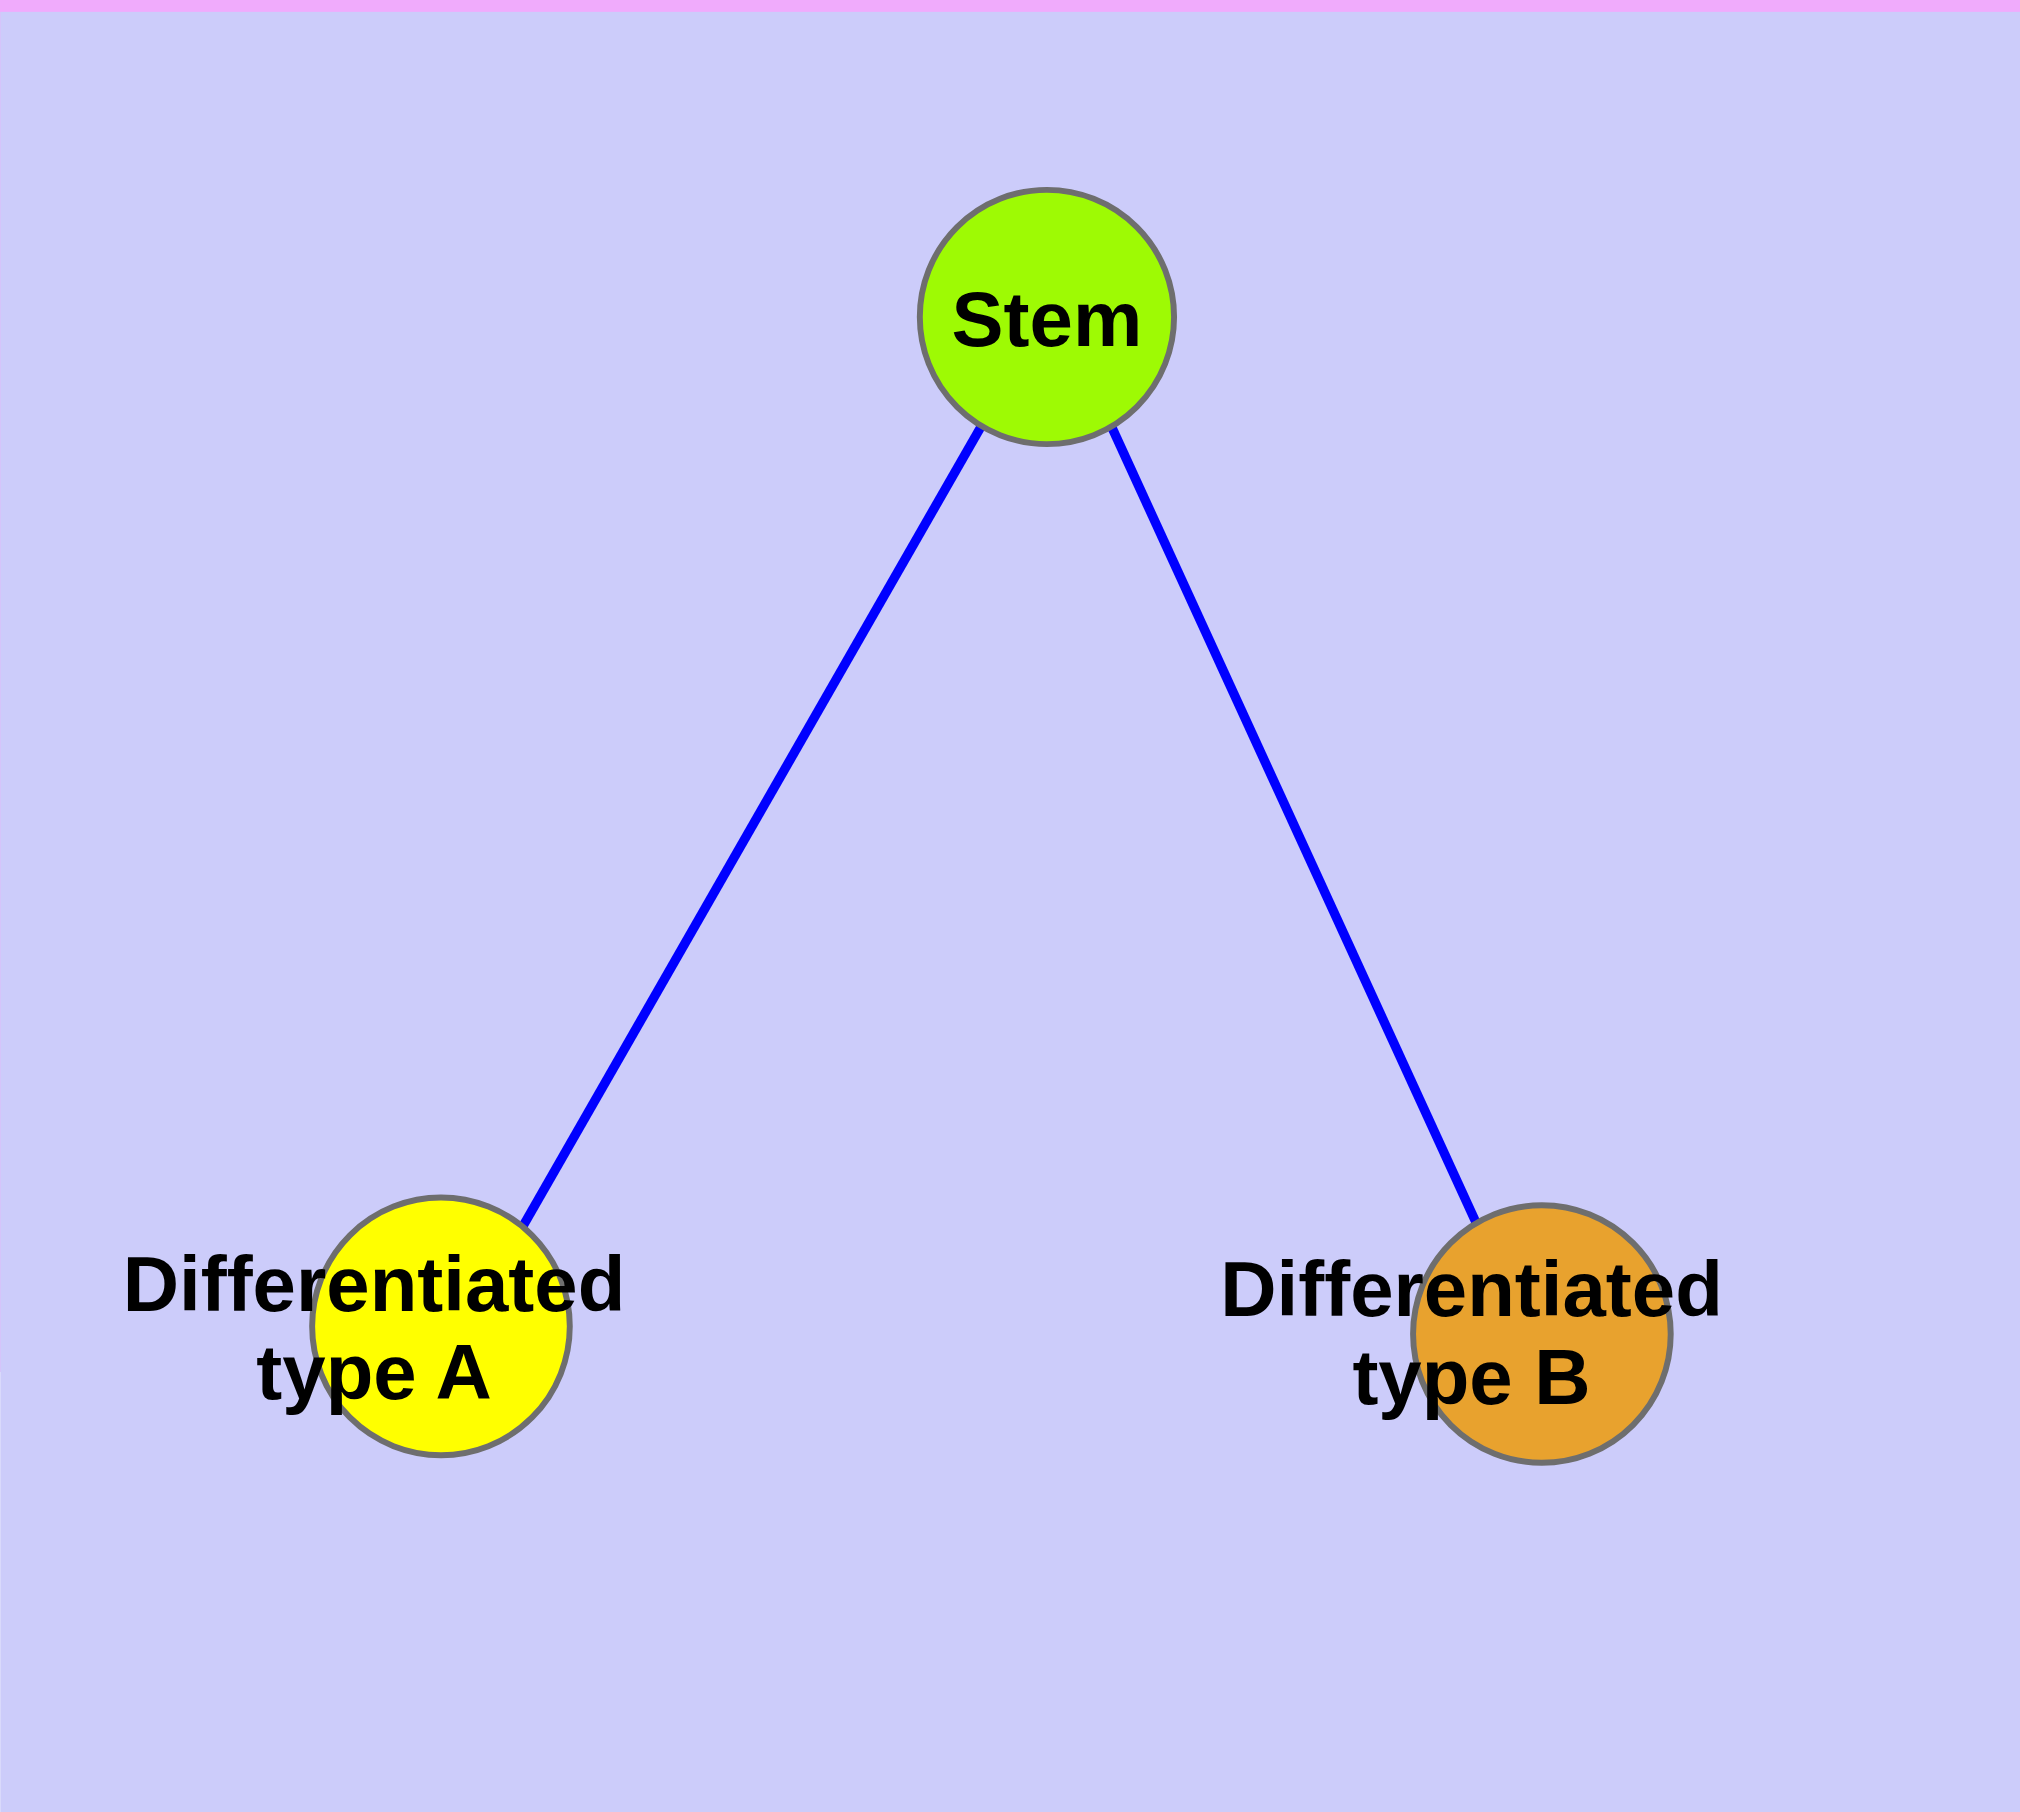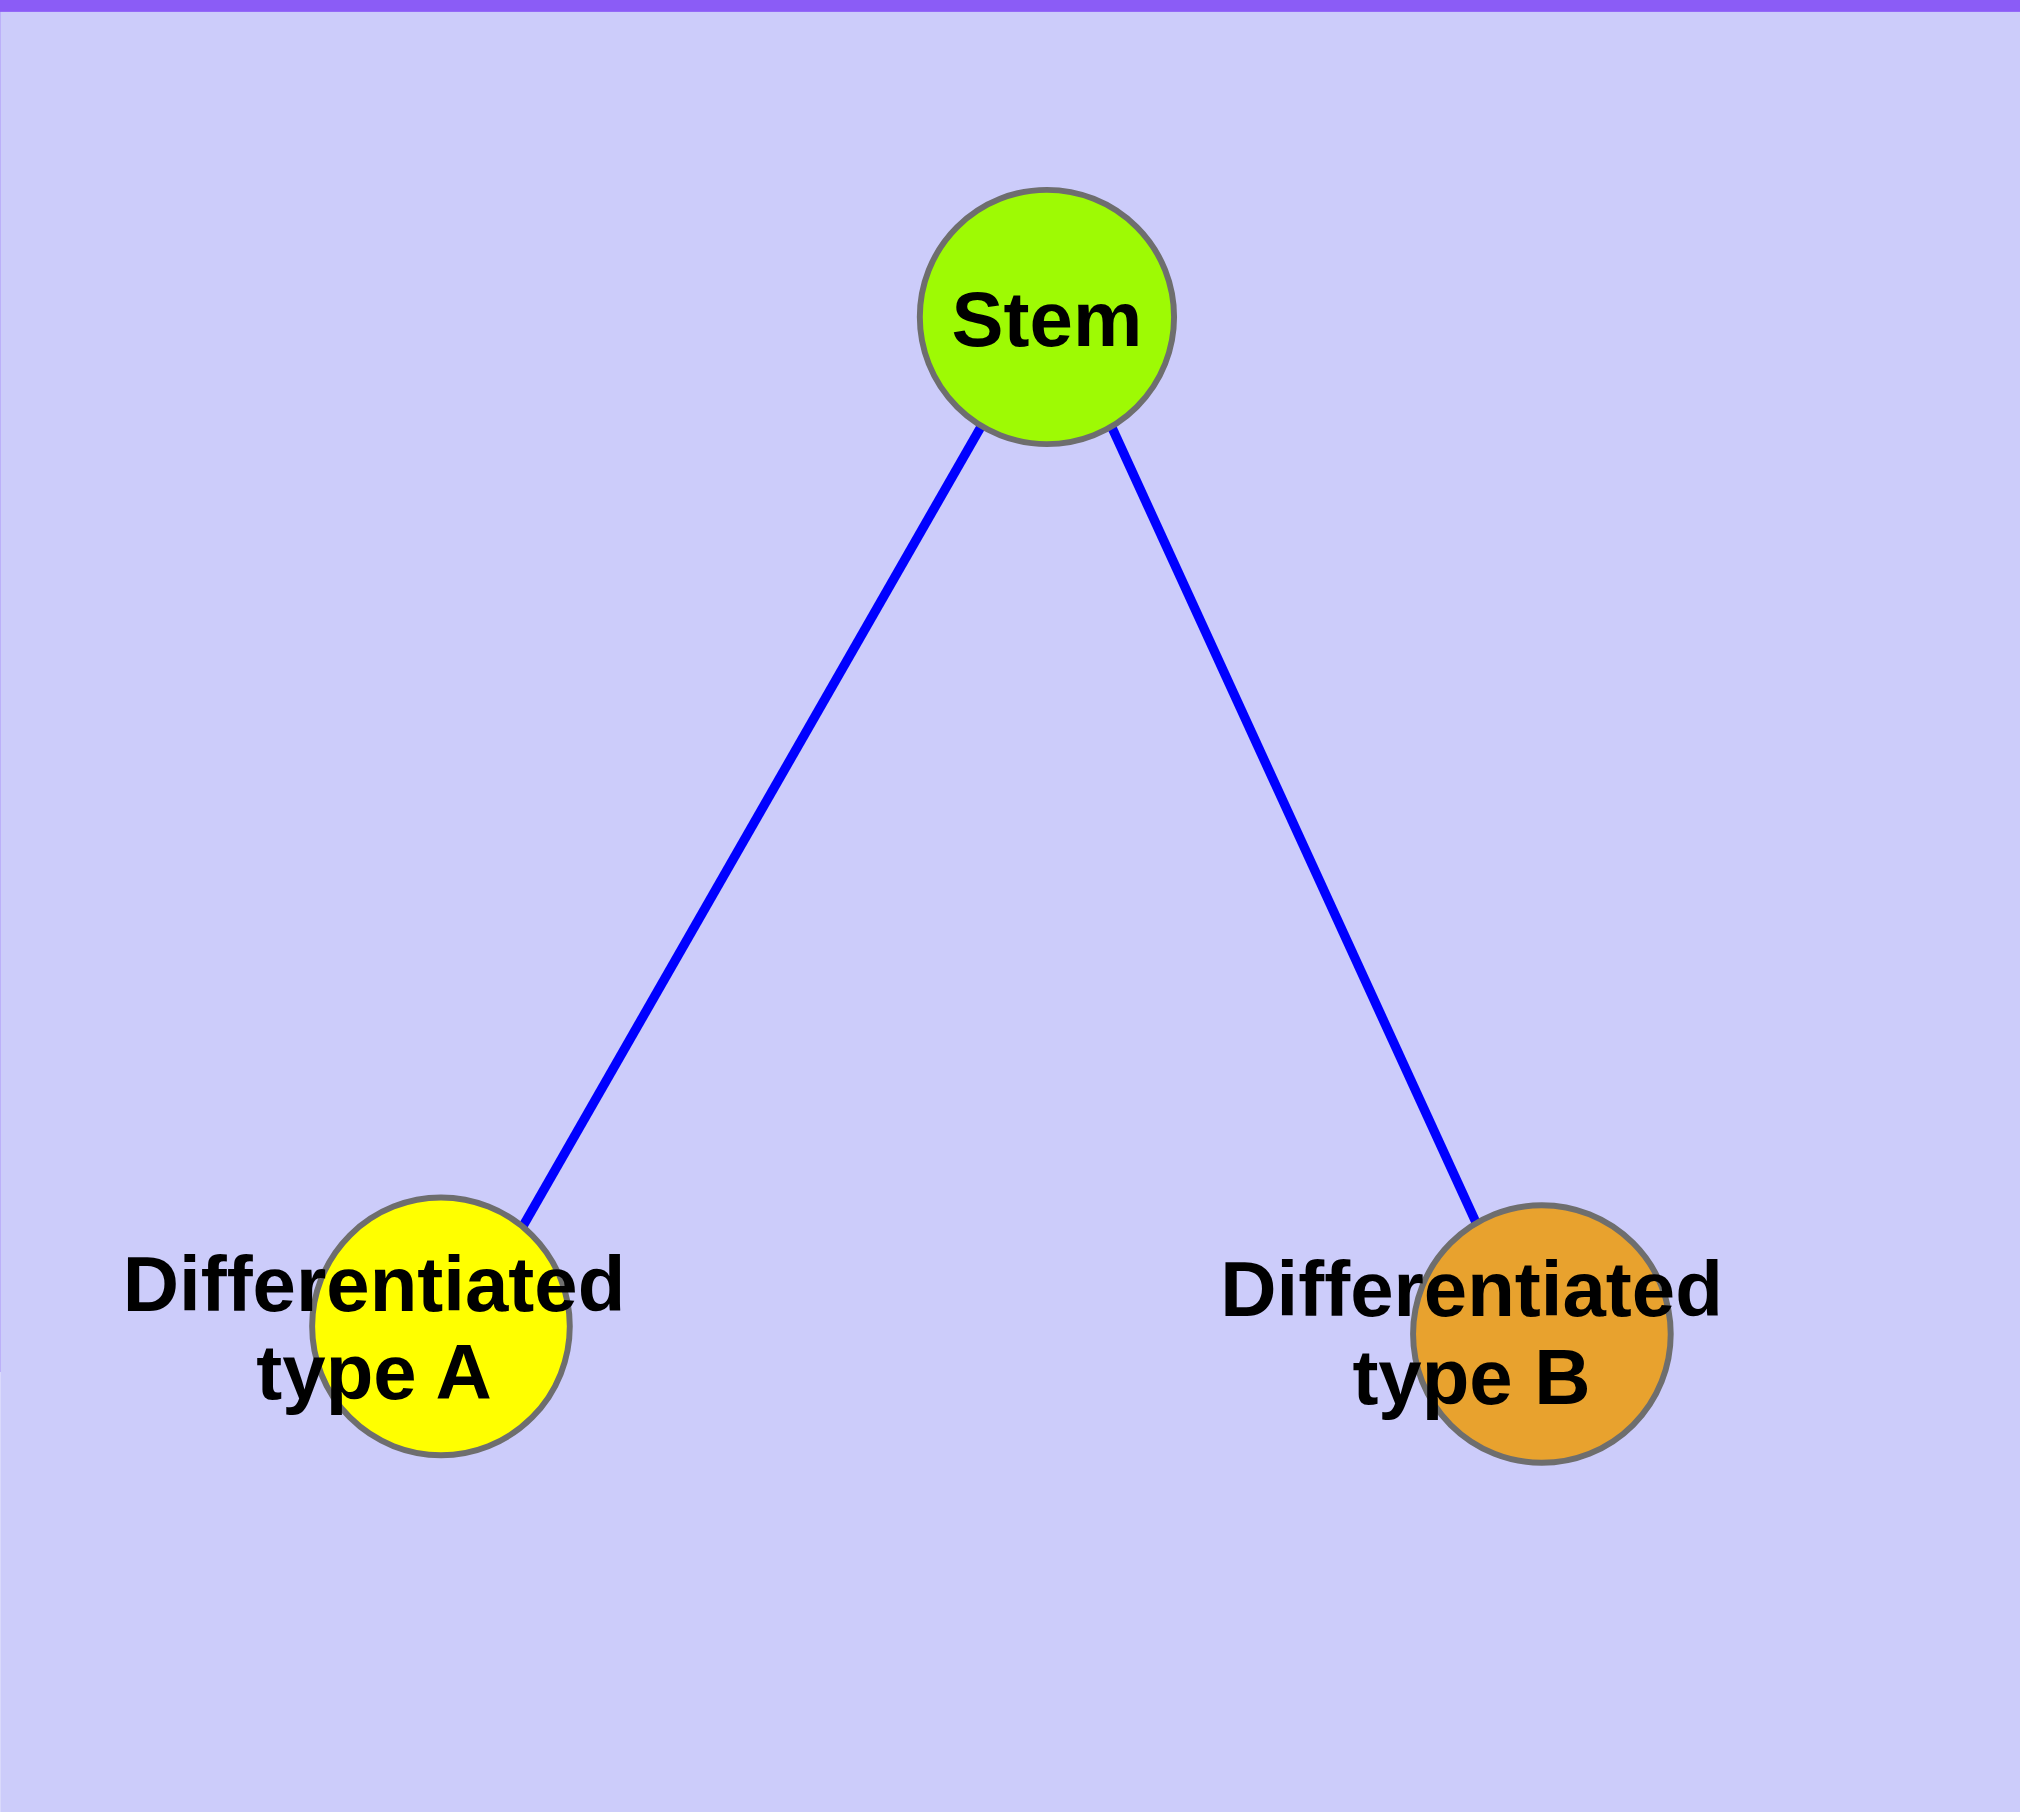--- a/index.html
+++ b/index.html
@@ -34,21 +34,21 @@
     fill: #000000;
     text-anchor: middle;
     dominant-baseline: alphabetic;
     paint-order: normal;
     white-space: pre;
   }
 </style>
 </head>
 <body style="width: 2021px; height: 1812px;">
 
-<div id="diagram-root" style="width: 2021px; height: 1372px; background: #8b5cf6;">
+<div id="diagram-root" style="width: 2021px; height: 1372px; background: #f0abfc;">
   <svg id="graph-canvas" viewBox="0 0 2384 2138" xmlns="http://www.w3.org/2000/svg" style="width: 2021px; height: 1812px;">
 
     <rect id="bg-rect" x="0" y="14" width="2384" height="2124" fill="#ccccfa"></rect>
 
     <g>
       <line id="edge-0" x1="1158" y1="502" x2="616" y2="1448" stroke="#0000ff" stroke-width="11" stroke-linecap="butt"></line>
       <line id="edge-1" x1="1311" y1="503" x2="1742" y2="1444" stroke="#0000ff" stroke-width="11" stroke-linecap="butt"></line>
     </g>
 
     <g>

